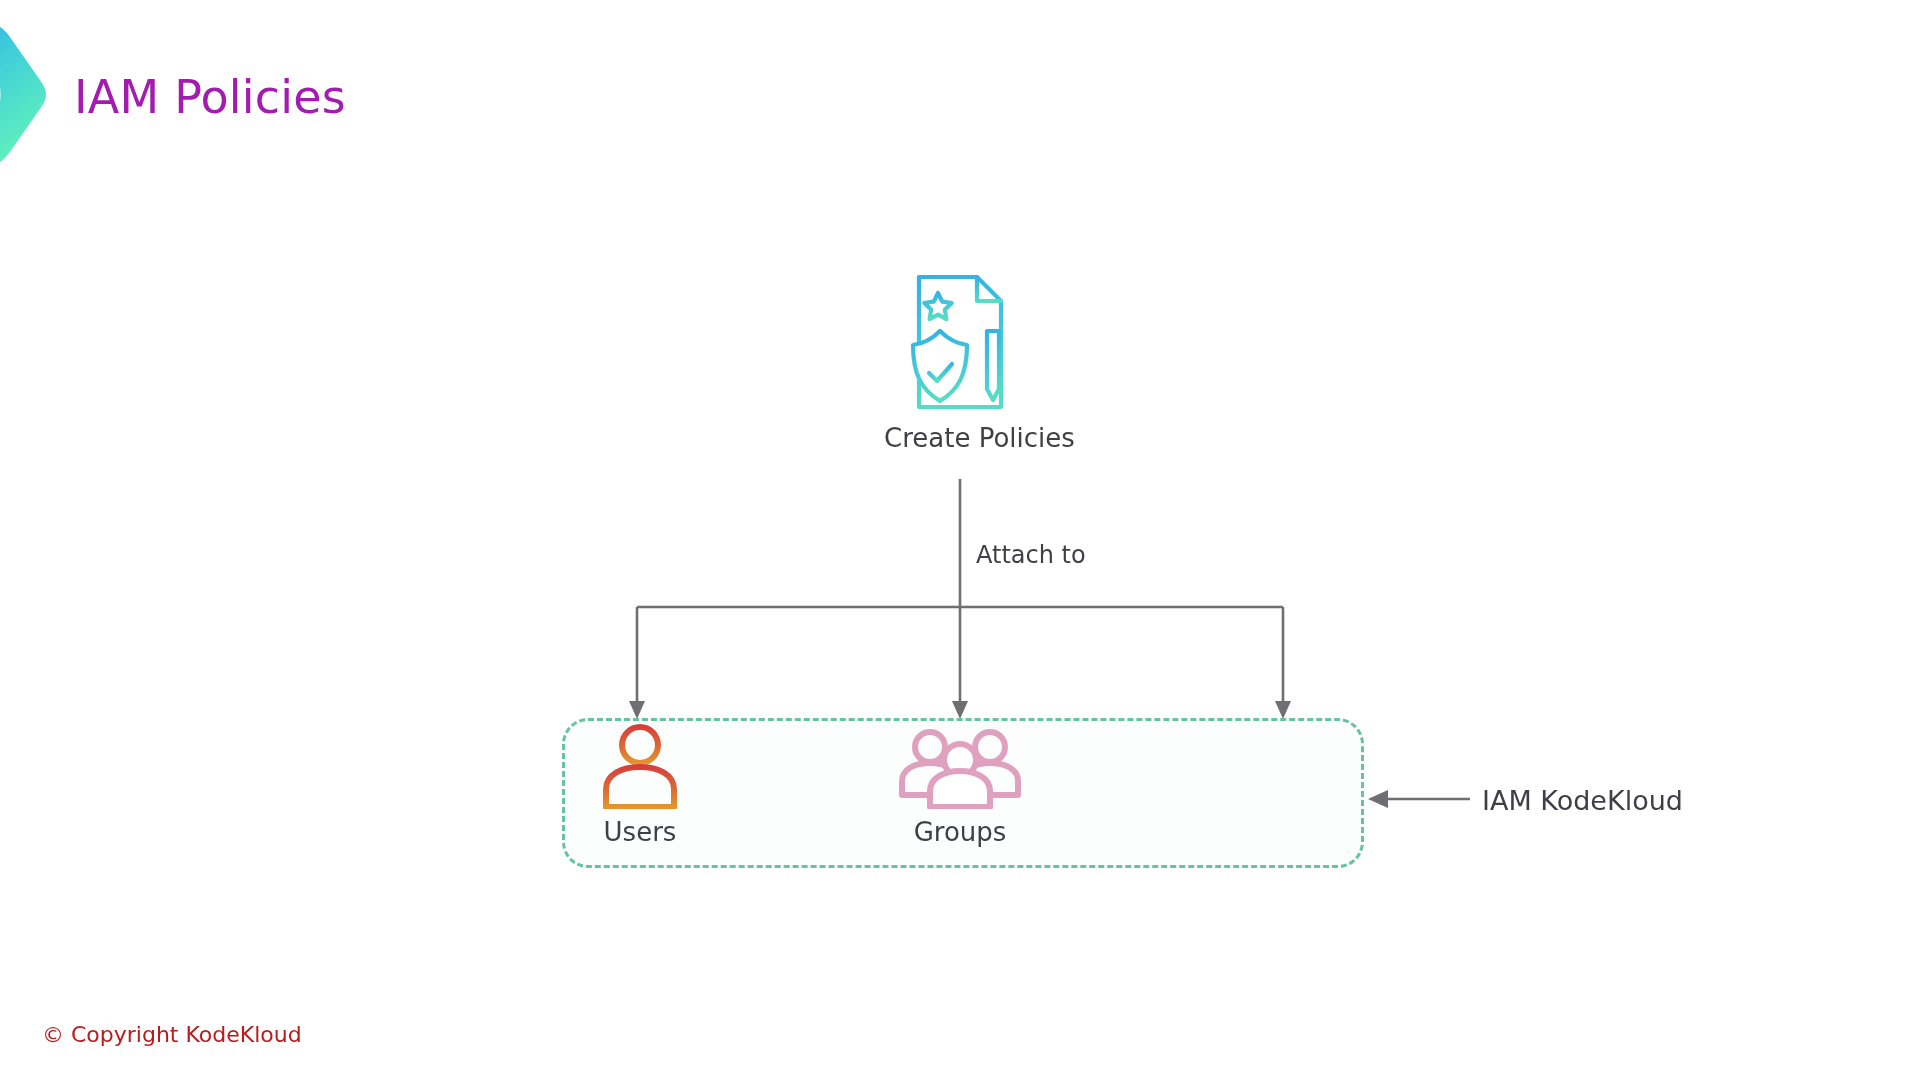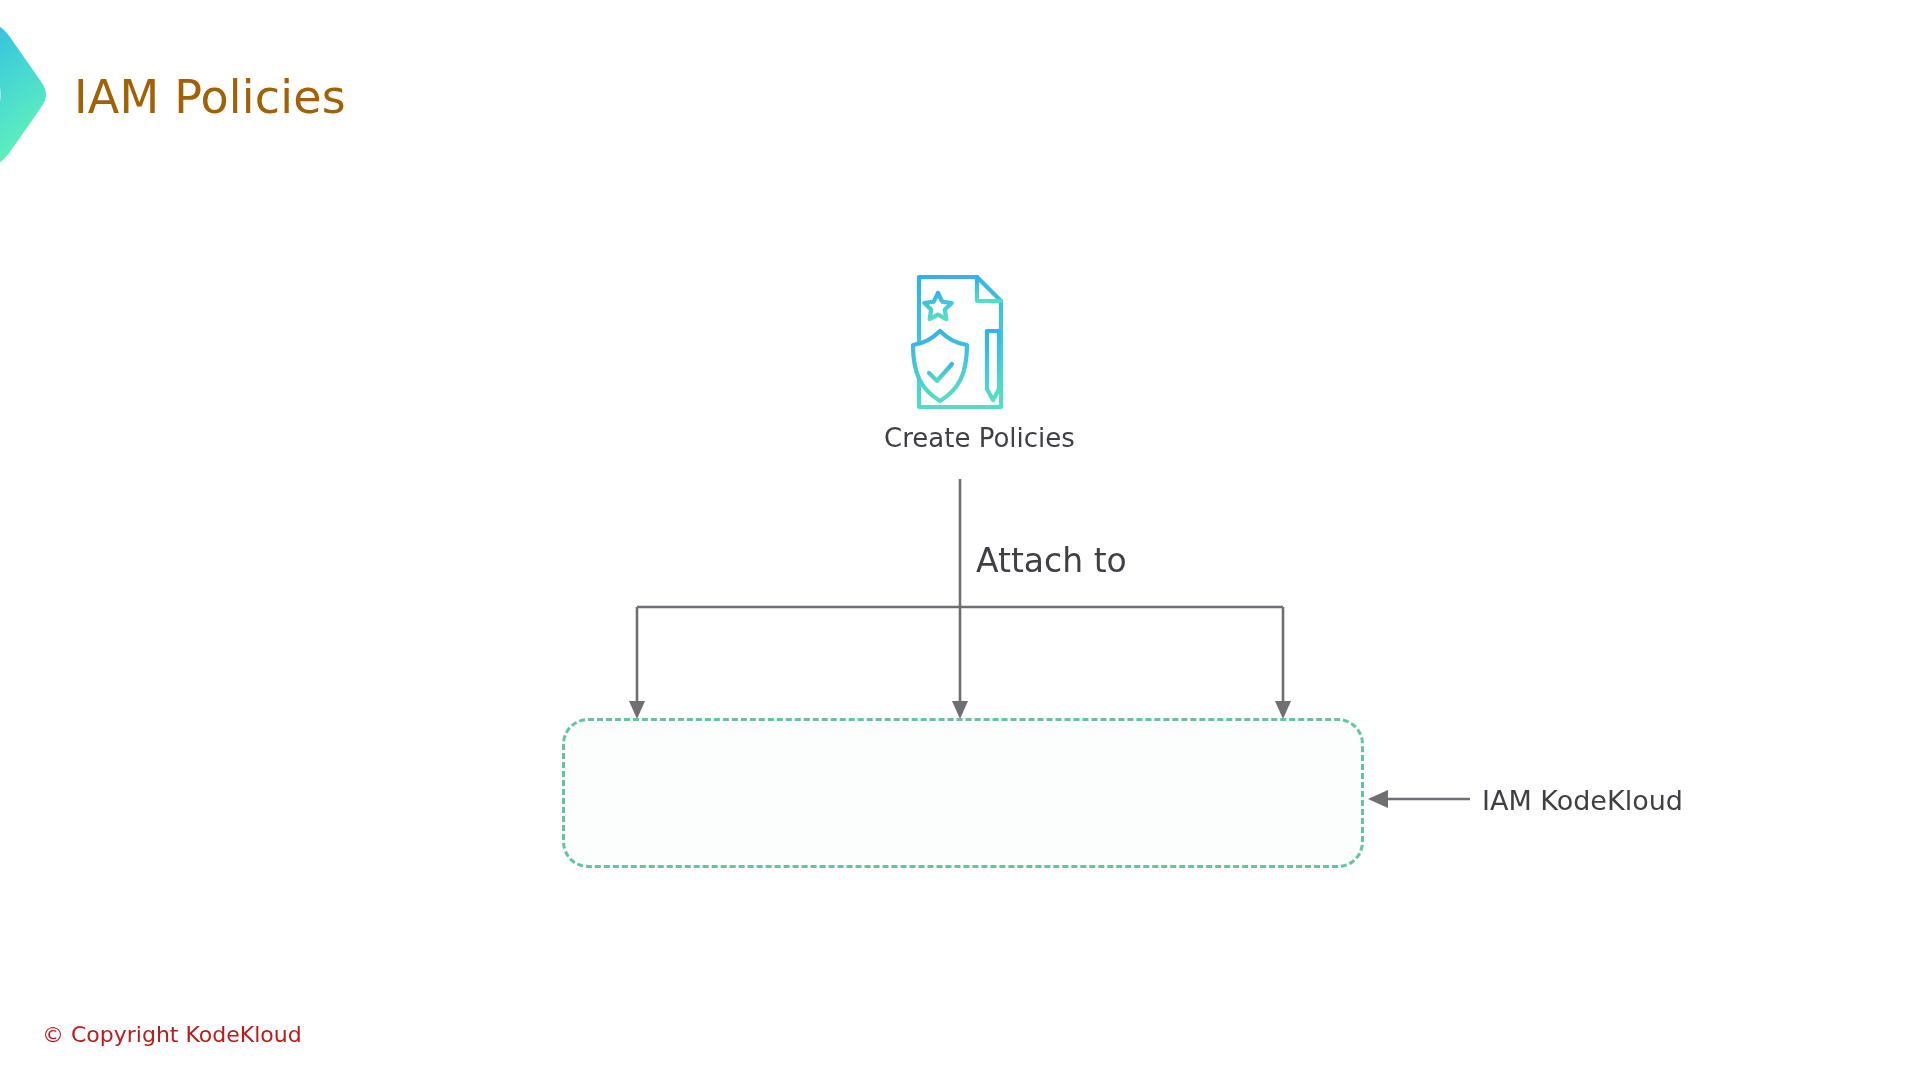--- a/index.html
+++ b/index.html
@@ -34,21 +34,21 @@
     pointer-events: none;
   }
 
   
   .slide-title {
     position: absolute;
     left: 74px;
     top: 72px;
     font-size: 46px;
     font-weight: 400;
-    color: #a16207;
+    color: #a21caf;
     letter-spacing: 0.2px;
     line-height: 1.1;
     white-space: nowrap;
   }
 
   
   .diagram {
     position: absolute;
     left: 0;
     top: 0;
@@ -91,21 +91,21 @@
     top: 0;
     width: 1920px;
     height: 1080px;
     overflow: visible;
   }
 
   .attach-label {
     position: absolute;
     left: 976px;
     top: 508px;
-    font-size: 33px;
+    font-size: 24px;
     color: #3f3f46;
     white-space: nowrap;
   }
 
   
   .identities-box {
     position: absolute;
     left: 562px;
     top: 685px;
     width: 802px;
@@ -231,21 +231,53 @@
           <path d="M24 102 l8 8 15 -17"></path>
         </g>
       </svg>
       <div class="node-caption policy-caption">Create Policies</div>
     </div>
 
     <div class="attach-label">Attach to</div>
 
     <div class="identities-box"></div>
 
-
+    <div class="identity-node" id="node-users">
+      <svg class="ident-icon" viewBox="0 0 100 86" aria-hidden="true">
+        <defs>
+          <linearGradient id="userGrad" x1="0" y1="0" x2="0" y2="1">
+            <stop offset="0%" stop-color="#d6403c"></stop>
+            <stop offset="55%" stop-color="#dd6a35"></stop>
+            <stop offset="100%" stop-color="#e5952c"></stop>
+          </linearGradient>
+        </defs>
+        <g fill="none" stroke="url(#userGrad)" stroke-width="6" stroke-linecap="round" stroke-linejoin="round">
+          <circle cx="50" cy="22" r="18"></circle>
+          <path d="M16 84 V66 C16 52 31 44 50 44 C69 44 84 52 84 66 V84 Z"></path>
+        </g>
+      </svg>
+      <div class="ident-caption">Users</div>
+    </div>
+
+    <div class="identity-node" id="node-groups">
+      <svg class="ident-icon" viewBox="0 0 124 86" aria-hidden="true">
+        <g fill="none" stroke="#e0a0c0" stroke-width="6" stroke-linecap="round" stroke-linejoin="round">
+
+          <circle cx="32" cy="24" r="15"></circle>
+          <path d="M4 72 V58 C4 46 17 40 32 40 C47 40 60 46 60 58 V72 Z"></path>
+
+          <circle cx="92" cy="24" r="15"></circle>
+          <path d="M64 72 V58 C64 46 77 40 92 40 C107 40 120 46 120 58 V72 Z"></path>
+
+          <circle cx="62" cy="37" r="16" fill="#ffffff"></circle>
+          <path d="M32 84 V68 C32 55 46 48 62 48 C78 48 92 55 92 68 V84 Z" fill="#ffffff"></path>
+        </g>
+      </svg>
+      <div class="ident-caption">Groups</div>
+    </div>
 
 
     <div class="callout-label">IAM KodeKloud</div>
   </div>
 
   <div class="footer-copy">© Copyright KodeKloud</div>
 
 </div>
 
 </body></html>

